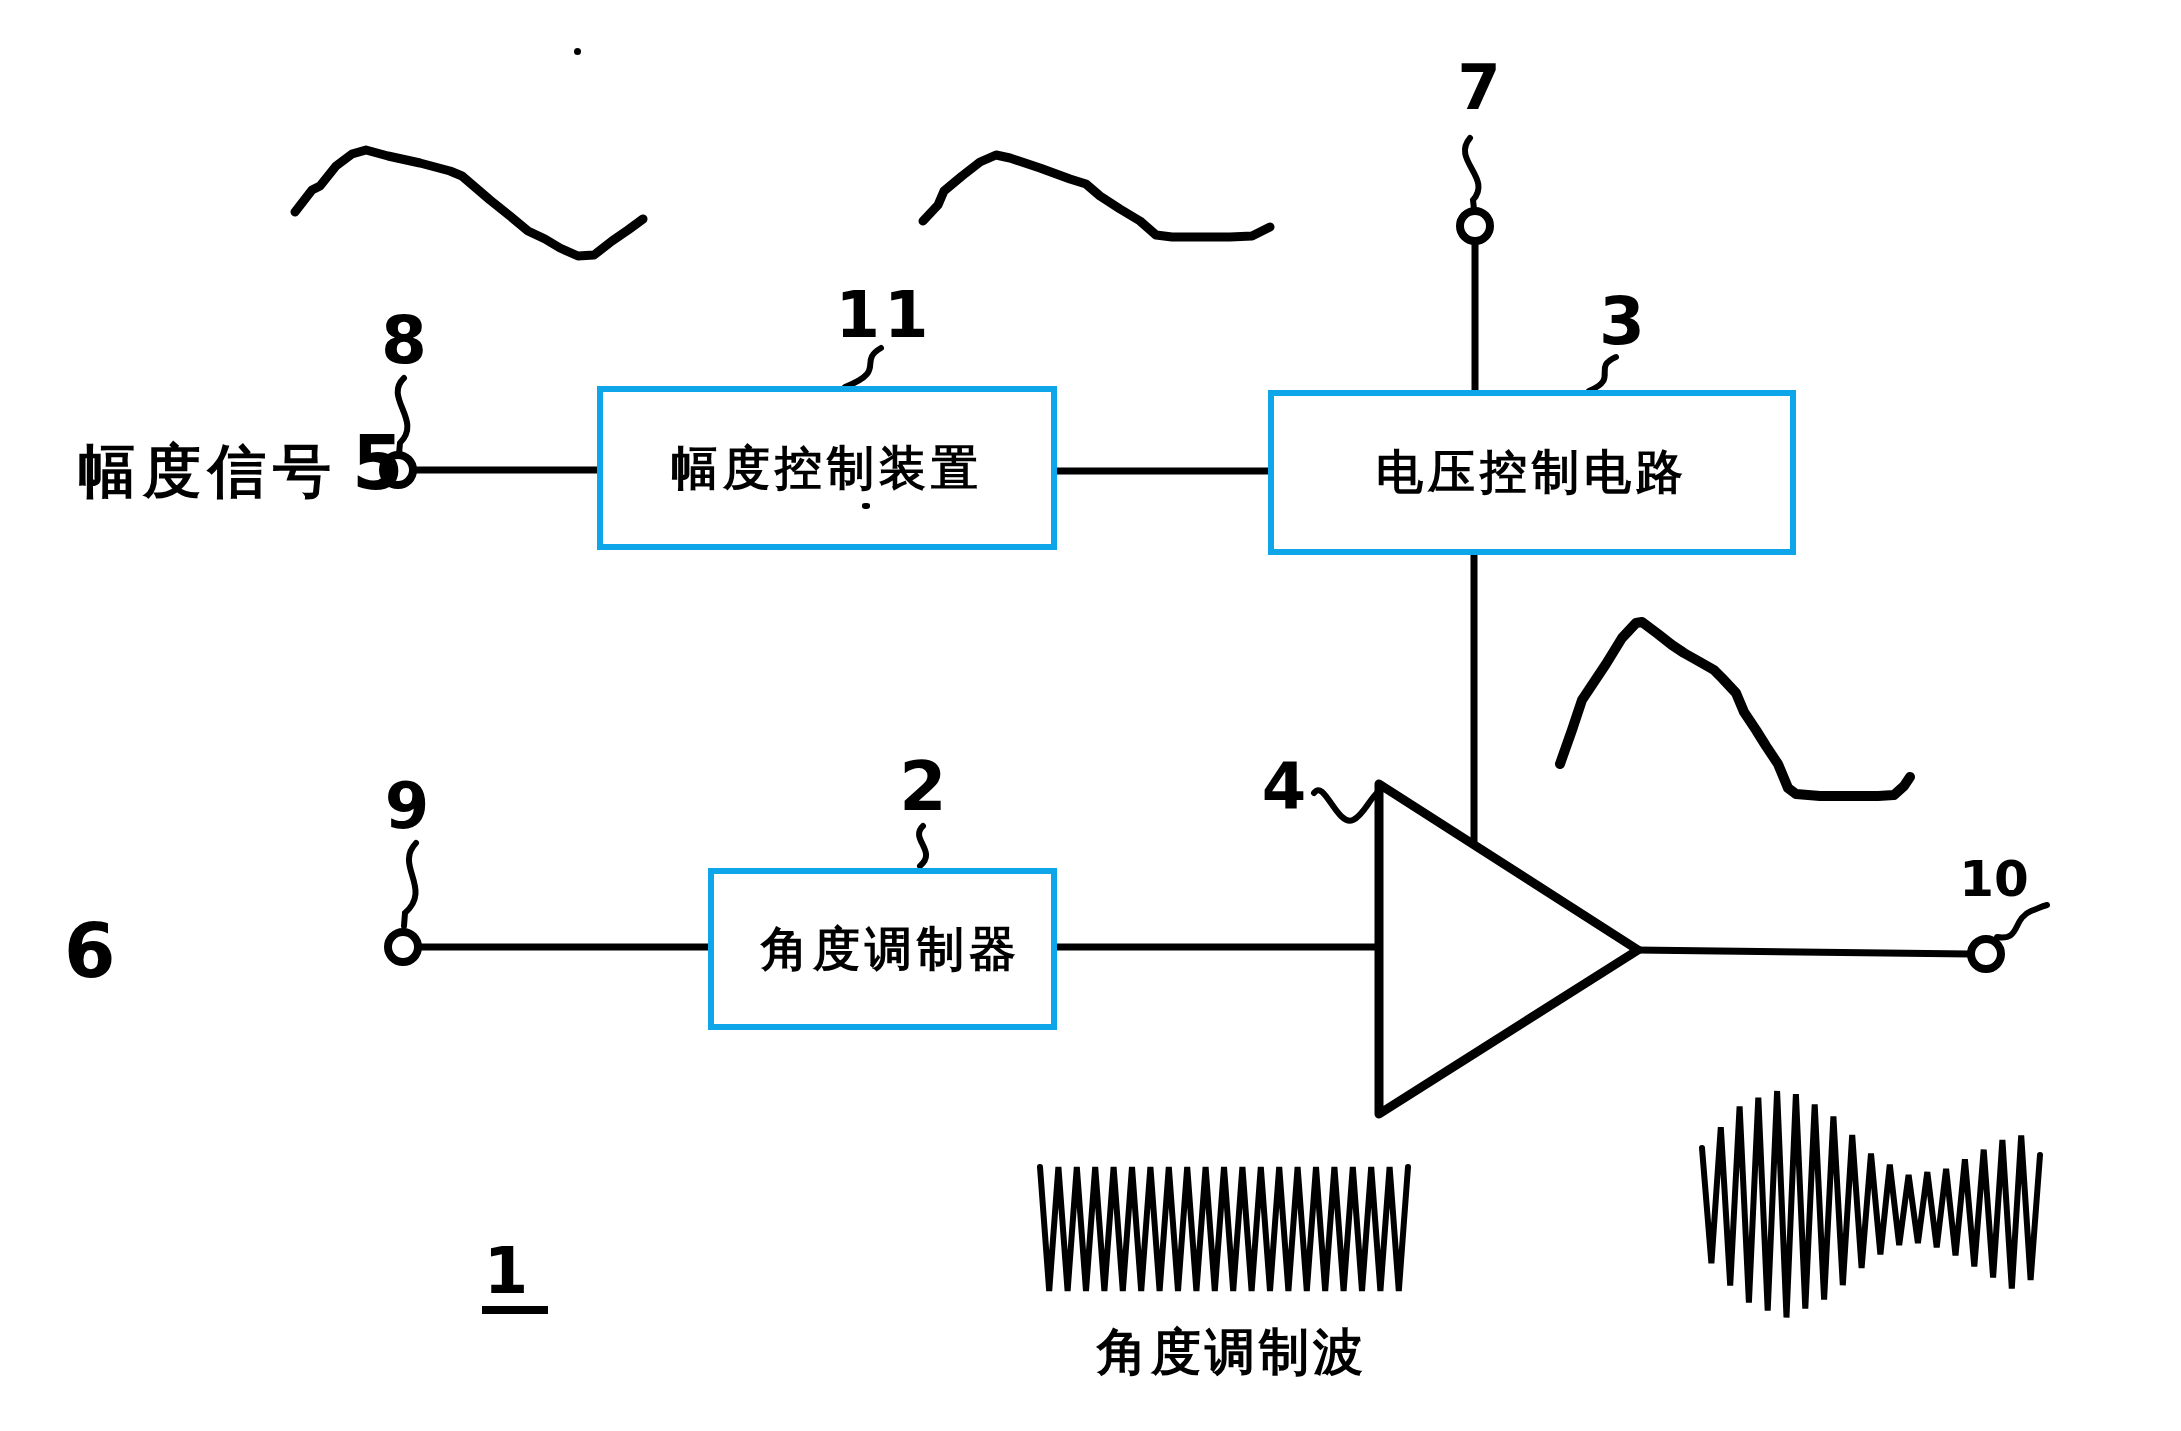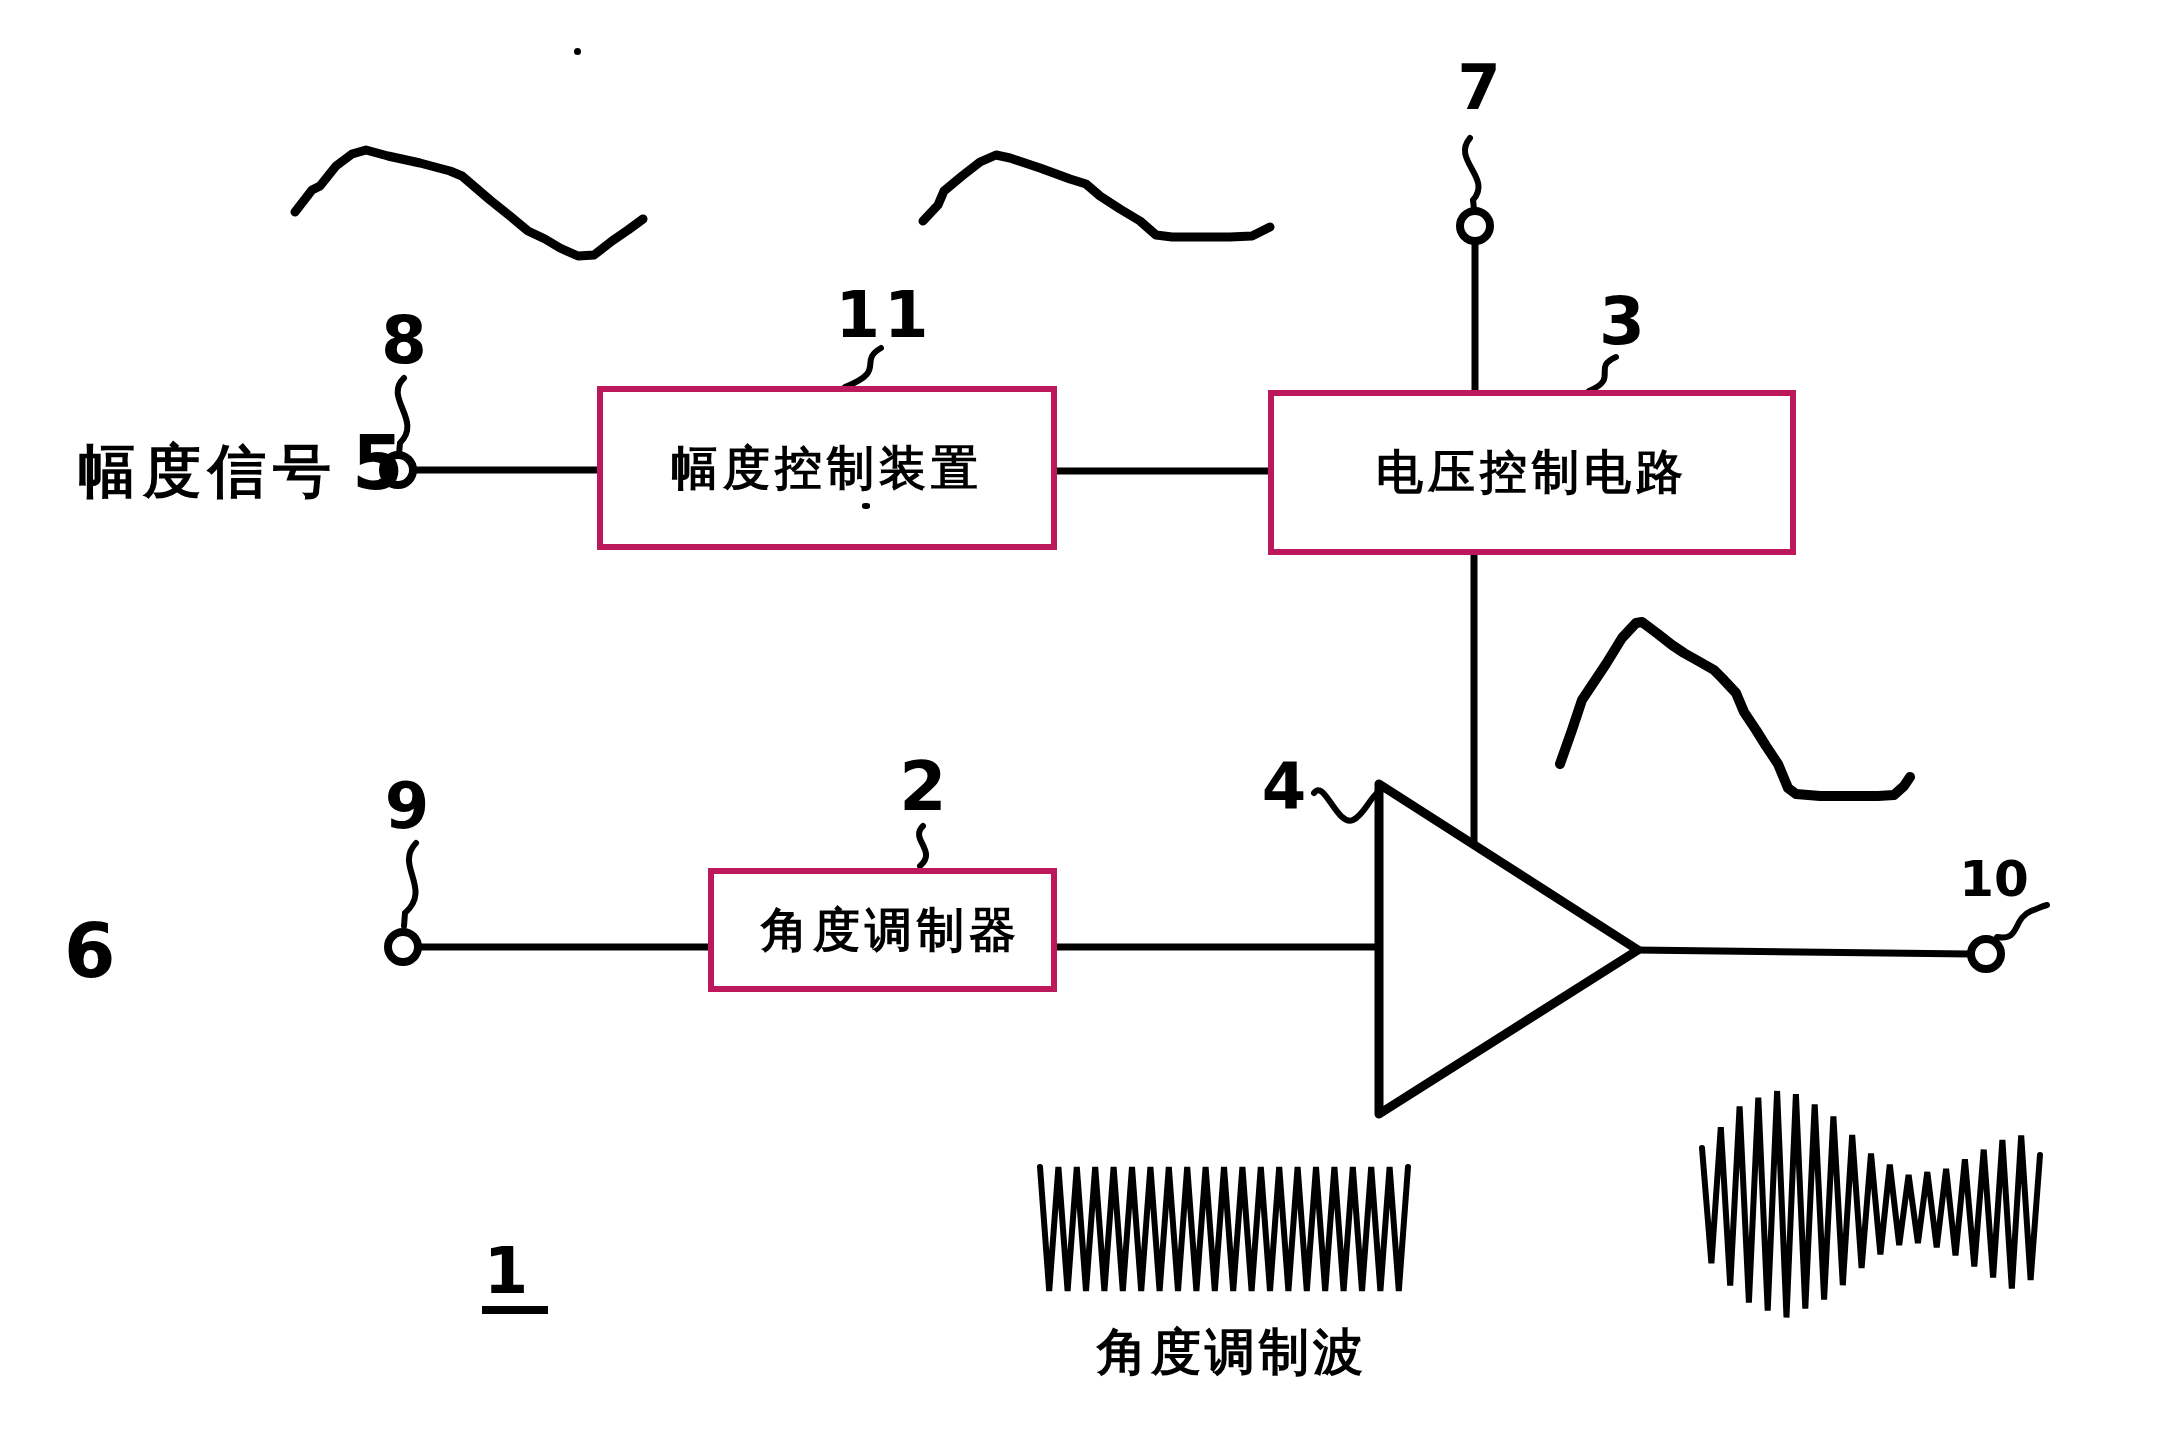--- a/index.html
+++ b/index.html
@@ -7,34 +7,34 @@
     position:relative;
     width:2181px;height:1431px;
     background:#ffffff;
     overflow:hidden;
     font-family:"Liberation Sans","DejaVu Sans",sans-serif;
     color:#000;
   }
   .canvas svg{position:absolute;left:0;top:0;}
   .block{
     position:absolute;
-    border:6px solid #be185d;
+    border:6px solid #0ea5e9;
     background:#fff;
     display:flex;align-items:center;justify-content:center;
     box-sizing:border-box;
     z-index:2;
   }
   .block .block-label{
     font-size:47px;font-weight:700;letter-spacing:5px;
     font-family:"Liberation Sans","DejaVu Sans",sans-serif;
     white-space:nowrap;
   }
   .block-amplitude-control{left:597px;top:386px;width:460px;height:164px;}
   .block-voltage-control{left:1268px;top:390px;width:528px;height:165px;}
-  .block-angle-modulator{left:708px;top:868px;width:349px;height:124px;padding-left:17px;}
+  .block-angle-modulator{left:708px;top:868px;width:349px;height:162px;padding-left:17px;}
   .num{
     position:absolute;transform:translate(-50%,-50%);
     font-weight:700;line-height:1;z-index:3;
     font-family:"DejaVu Sans",sans-serif;white-space:nowrap;
   }
   .n8{left:404px;top:341px;font-size:66px;}
   .n9{left:407px;top:806px;font-size:64px;}
   .n7{left:1479px;top:88px;font-size:62px;}
   .n11{left:884px;top:315px;font-size:64px;letter-spacing:4px;}
   .n3{left:1622px;top:322px;font-size:66px;}

